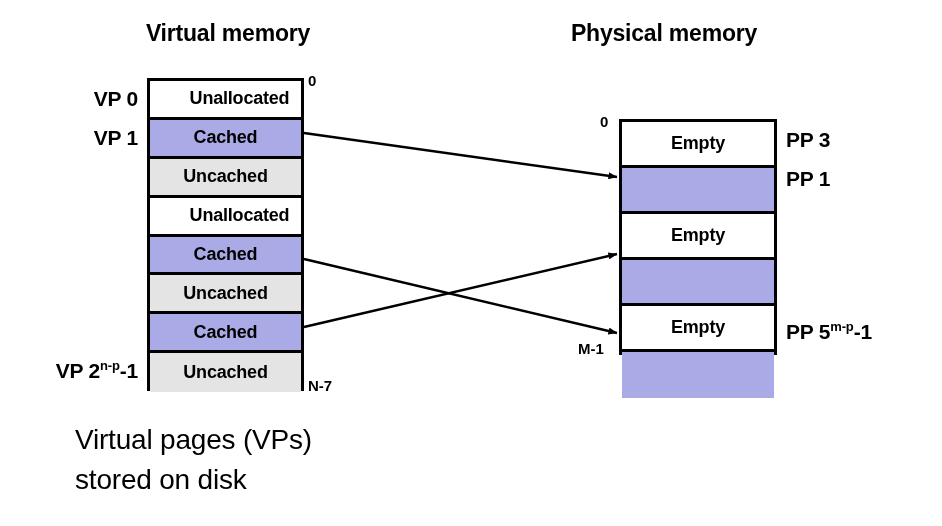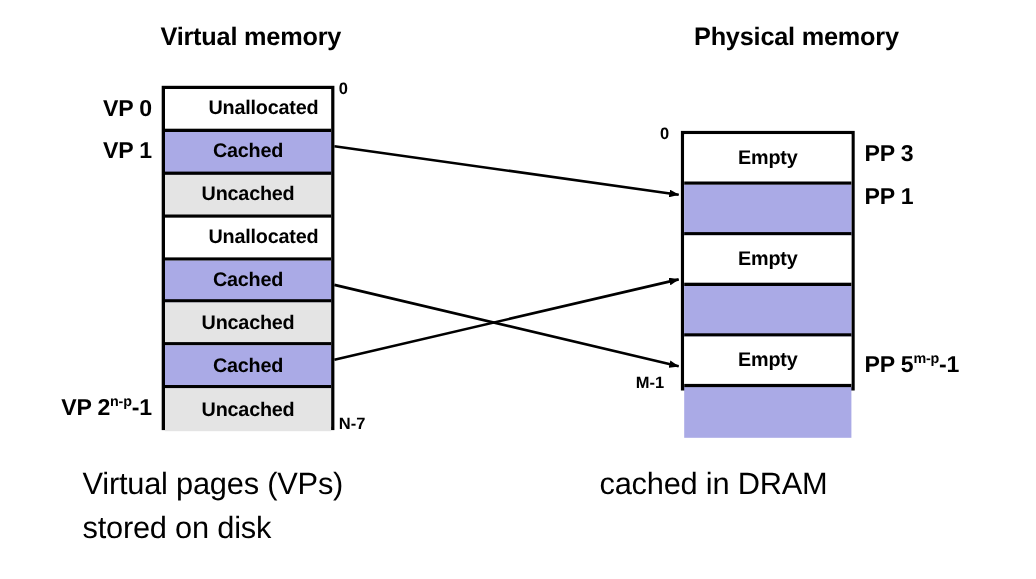--- a/index.html
+++ b/index.html
@@ -19,21 +19,21 @@
   
   .col-title {
     position: absolute;
     font-size: 23px;
     font-weight: bold;
     text-align: center;
     letter-spacing: -0.2px;
     white-space: nowrap;
   }
   #vm-title  { left: 108px; top: 20px;  width: 240px; }
-  #pm-title  { left: 604px; top: 20px;  width: 240px; }
+  #pm-title  { left: 544px; top: 20px;  width: 240px; }
 
   .caption {
     position: absolute;
     font-size: 28px;
     font-weight: normal;
     text-align: left;
     line-height: 1.42;
     letter-spacing: -0.2px;
   }
   #vm-caption { left: 75px;  top: 420px; width: 300px; }
@@ -193,14 +193,13 @@
   <line class="map-arrow" stroke="#000000" stroke-width="2.4" marker-end="url(#arrowhead)" x1="304" y1="259" x2="617" y2="333"></line>
   <line class="map-arrow" stroke="#000000" stroke-width="2.4" marker-end="url(#arrowhead)" x1="304" y1="327" x2="617" y2="254"></line>
 </svg>
 
 <div class="caption" id="vm-caption">
   <div>Virtual pages (VPs)</div>
   <div>stored on disk</div>
 </div>
 
 <div class="caption" id="pm-caption">
-  <div>cached in DRAM</div>
 </div>
 
 </body></html>

